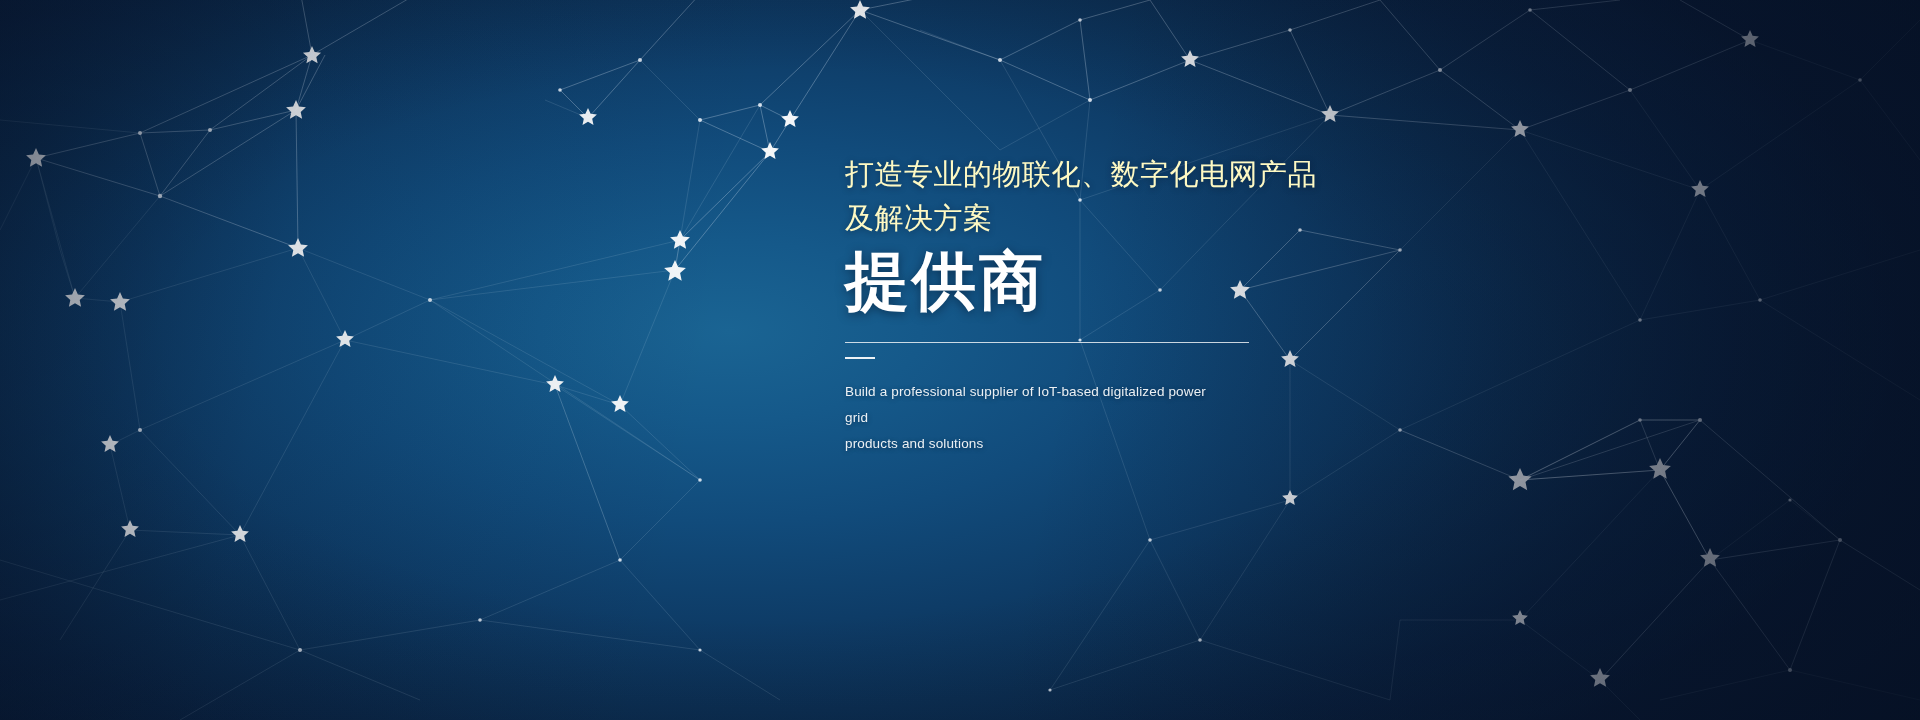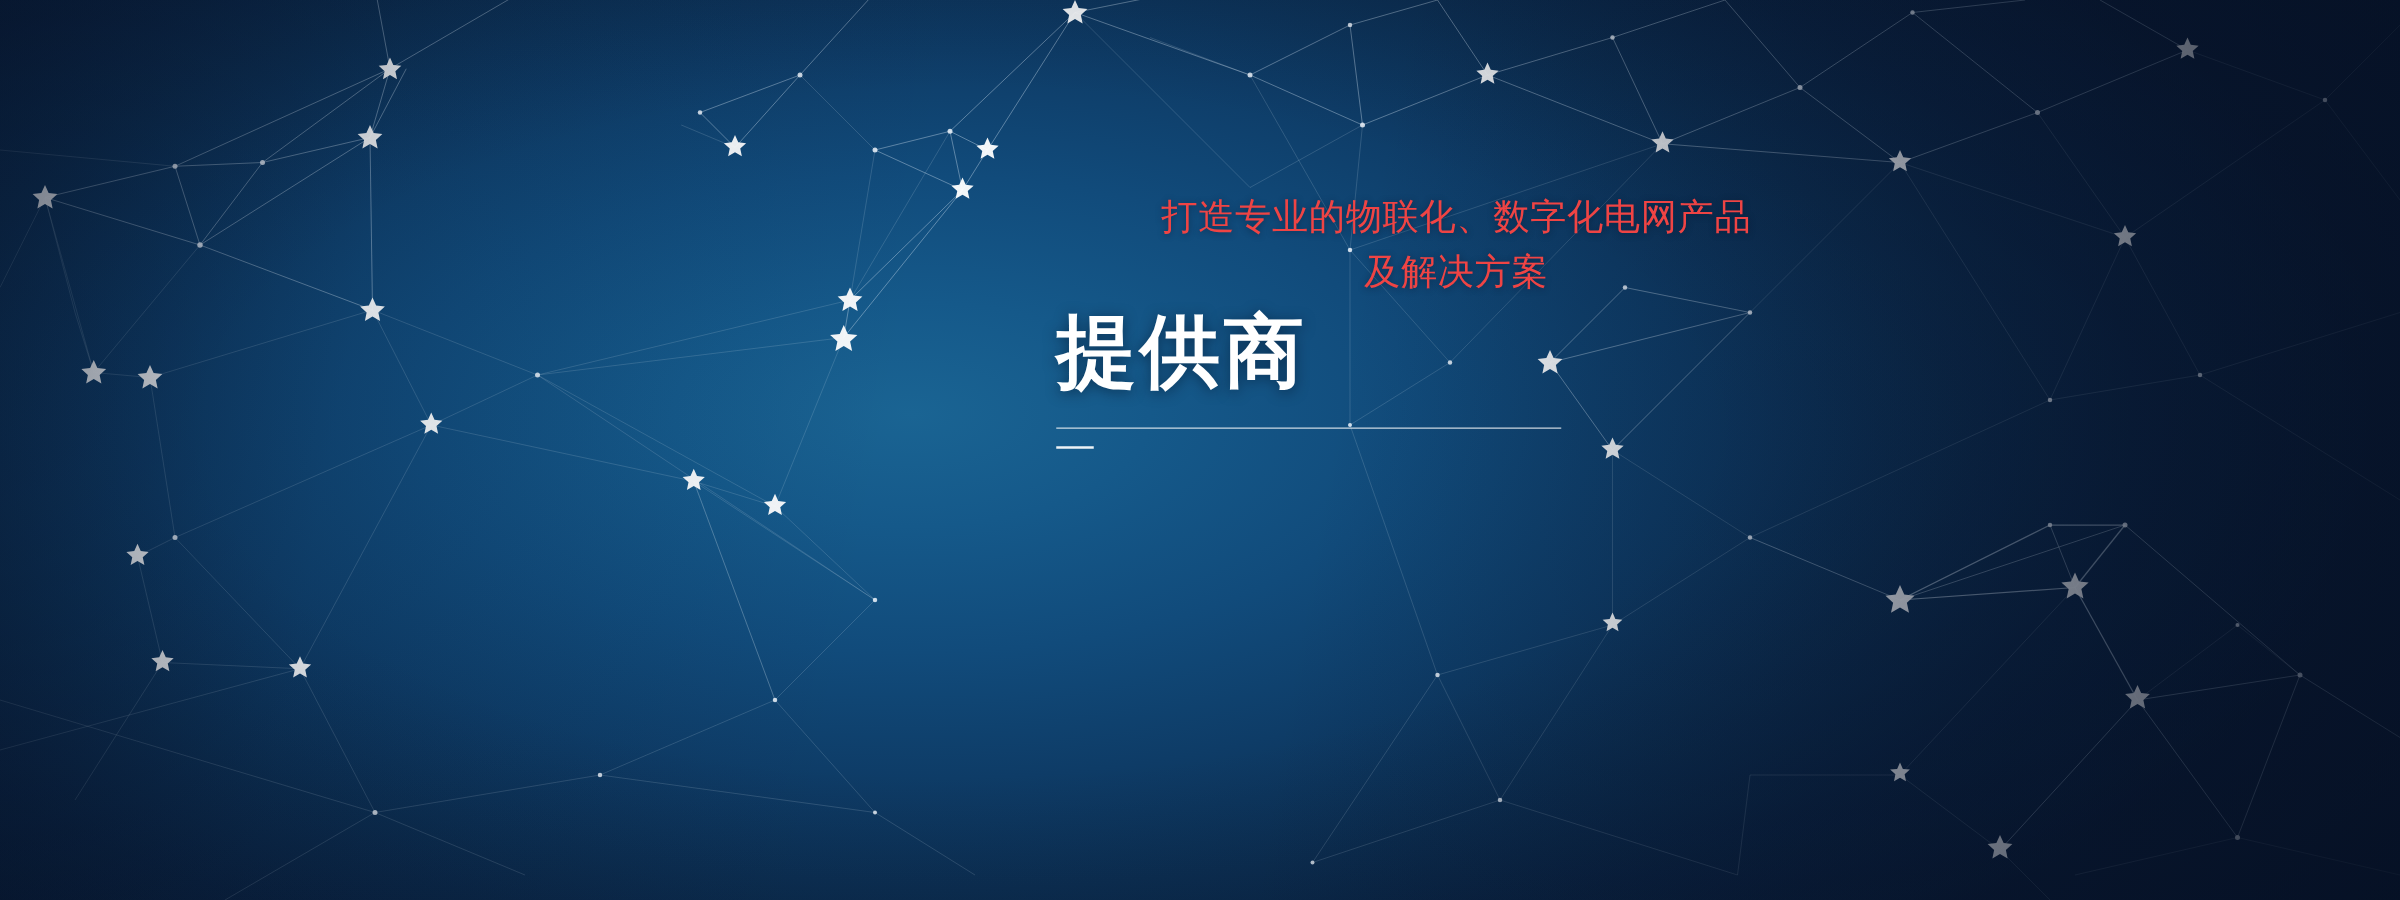--- a/index.html
+++ b/index.html
@@ -75,29 +75,28 @@
   .network .star { fill: #ffffff; opacity: 0.95; }
 
   
   .copy {
     position: absolute;
     left: 845px;
     top: 152px;
     width: 640px;
   }
   .headline {
-    color: #ef4444;
+    color: #fef9c3;
     font-size: 29px;
     line-height: 44px;
     font-weight: 400;
     letter-spacing: 0.5px;
     text-shadow: 0 1px 6px rgba(3,16,36,0.45);
     white-space: pre-line;
     margin: 0;
-    text-align: center;
   }
   .headline-strong {
     color: #ffffff;
     font-size: 64px;
     line-height: 66px;
     font-weight: 700;
     letter-spacing: 3px;
     margin: 8px 0 0 0;
     text-shadow: 0 2px 10px rgba(3,16,36,0.5);
   }
@@ -382,15 +381,17 @@
     <h2 class="headline">打造专业的物联化、数字化电网产品
 及解决方案</h2>
 
     <h1 class="headline-strong">提供商</h1>
 
     <div class="rule-wrap">
       <div class="rule-long"></div>
       <div class="rule-short"></div>
     </div>
 
+    <p class="subcopy">Build a professional supplier of IoT-based digitalized power grid
+products and solutions</p>
   </div>
 
 </div>
 
 </body></html>

